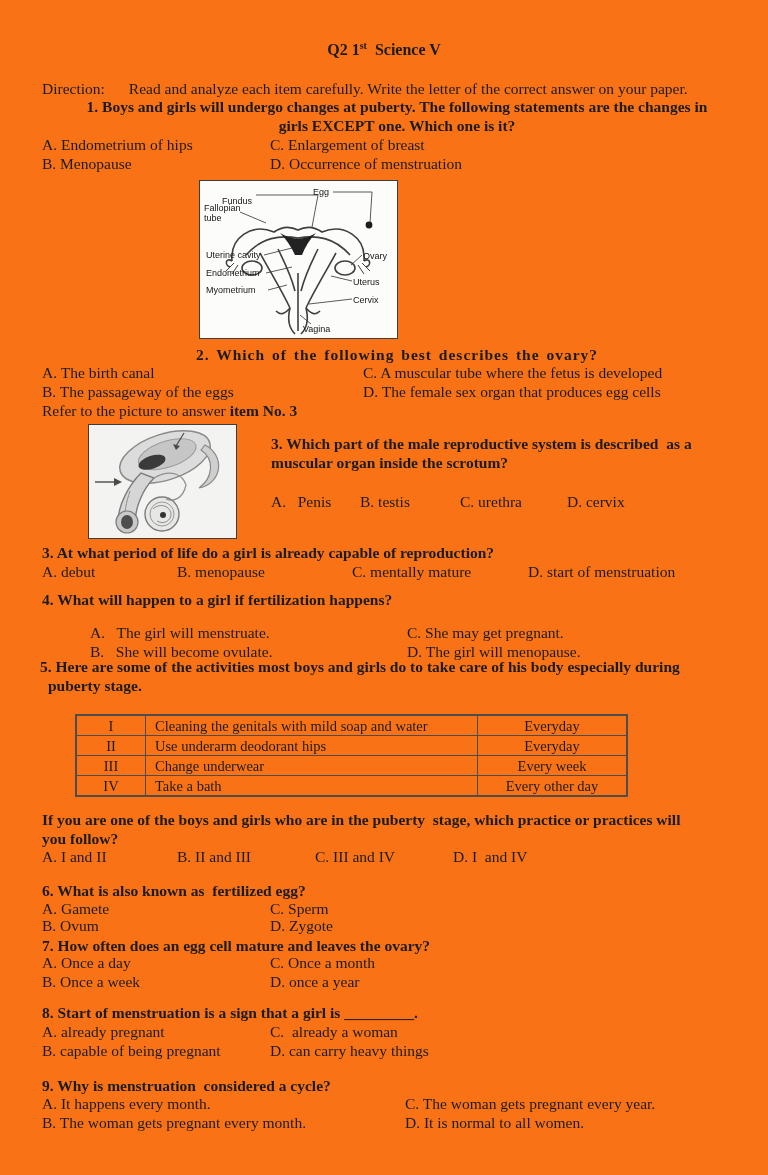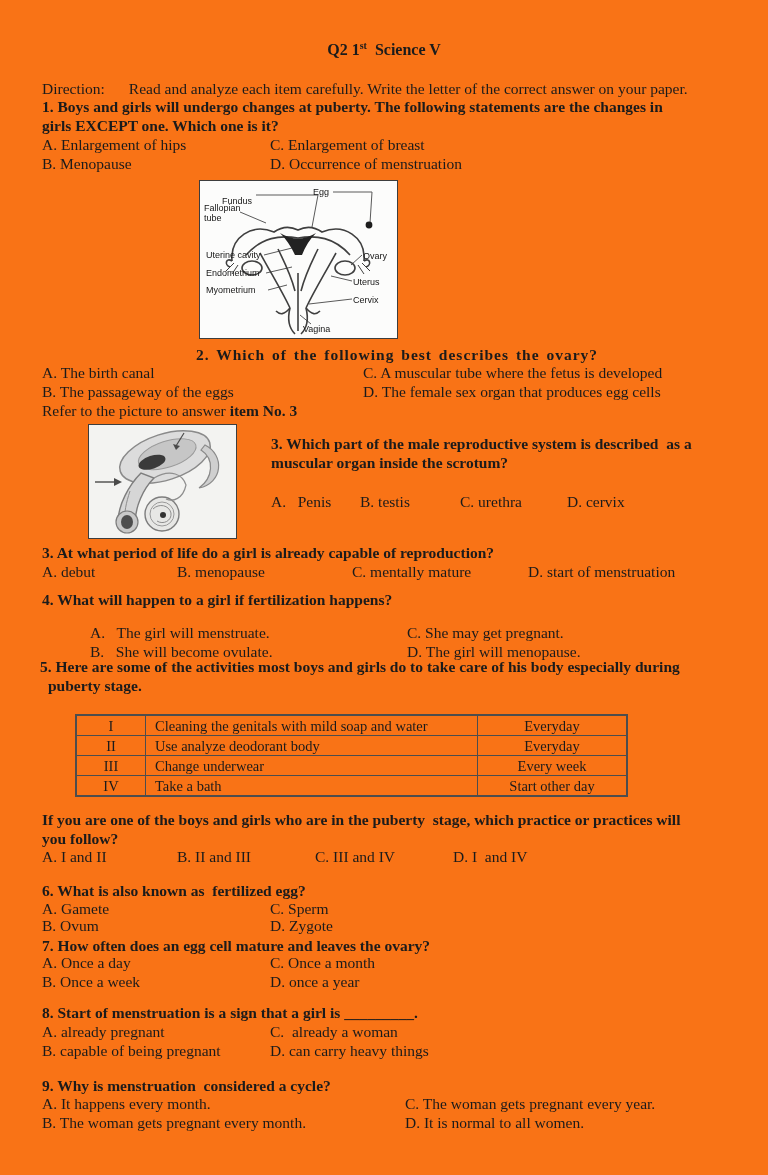--- a/index.html
+++ b/index.html
@@ -12,21 +12,21 @@
   .b { font-weight:bold; }
   .line { line-height:19px; white-space:pre-wrap; }
   .opt { position:absolute; white-space:pre; line-height:18px; }
 
   #title { top:40px; left:0; width:768px; text-align:center; font-weight:bold; font-size:16px; }
   #title .sup { vertical-align:super; font-size:10px; }
 
   #direction { top:80px; left:42px; width:712px; white-space:pre-wrap; }
   #direction .dir-text { margin-left:24px; }
 
-  #q1-stem { top:97px; left:42px; width:710px; font-weight:bold; }
+  #q1-stem { top:97px; left:42px; width:710px; font-weight:bold;text-align:center; }
   #q1-opts { top:136px; left:42px; width:700px; height:38px; }
   #q1-opts .oc,#q1-opts .od { left:228px;text-align:right; }
   #q1-opts .ob,#q1-opts .od { top:19px; }
 
   #female-box { top:180px; left:199px; width:197px; height:157px; border:1px solid #3d3d3d; background:#fcfcfb; }
   .diag-label { position:absolute; font-family:"Liberation Sans", sans-serif; font-size:9px; line-height:10px; color:#161616; }
 
   #q2-stem { top:345px; left:42px; width:710px; font-weight:bold; letter-spacing:1px; word-spacing:2px;text-align:center; }
   #q2-opts { top:364px; left:42px; width:710px; height:38px; }
   #q2-opts .oc,#q2-opts .od { left:321px; }
@@ -90,21 +90,21 @@
 
   <div id="title" class="abs"><span>Q2 1</span><span class="sup">st</span><span style="white-space:pre">  Science V</span></div>
 
   <div id="direction" class="abs"><span>Direction:</span><span class="dir-text">Read and analyze each item carefully. Write the letter of the correct answer on your paper.</span></div>
 
   <div id="q1-stem" class="abs">
     <div class="line">1. Boys and girls will undergo changes at puberty. The following statements are the changes in</div>
     <div class="line">girls EXCEPT one. Which one is it?</div>
   </div>
   <div id="q1-opts" class="abs">
-    <span class="opt oa">A. Enlargement of hips</span>
+    <span class="opt oa">A. Endometrium of hips</span>
     <span class="opt oc">C. Enlargement of breast</span>
     <span class="opt ob">B. Menopause</span>
     <span class="opt od">D. Occurrence of menstruation</span>
   </div>
 
   <div id="female-box" class="abs">
     <svg width="197" height="157" viewBox="0 0 197 157">
 
       <g stroke="#5a5a5a" stroke-width="1" fill="none">
         <polyline points="56,14 118,14 112,46"></polyline>
@@ -227,32 +227,32 @@
 
   <table id="q5-table" class="abs">
     <tbody>
         <tr>
       <td class="c-num">I</td>
       <td class="c-act">Cleaning the genitals with  mild  soap and water</td>
       <td class="c-frq">Everyday</td>
     </tr>
     <tr>
       <td class="c-num">II</td>
-      <td class="c-act">Use analyze deodorant body</td>
+      <td class="c-act">Use underarm deodorant hips</td>
       <td class="c-frq">Everyday</td>
     </tr>
     <tr>
       <td class="c-num">III</td>
       <td class="c-act">Change  underwear</td>
       <td class="c-frq">Every week</td>
     </tr>
     <tr>
       <td class="c-num">IV</td>
       <td class="c-act">Take a bath</td>
-      <td class="c-frq">Start other day</td>
+      <td class="c-frq">Every other day</td>
     </tr>
   </tbody>
     </table>
 
   <div id="fu-stem" class="abs">
     <div class="line">If you are one of the boys and girls who are in the puberty  stage, which practice or practices will</div>
     <div class="line">you follow?</div>
   </div>
   <div id="fu-opts" class="abs">
     <span class="opt oa">A. I and II</span>

